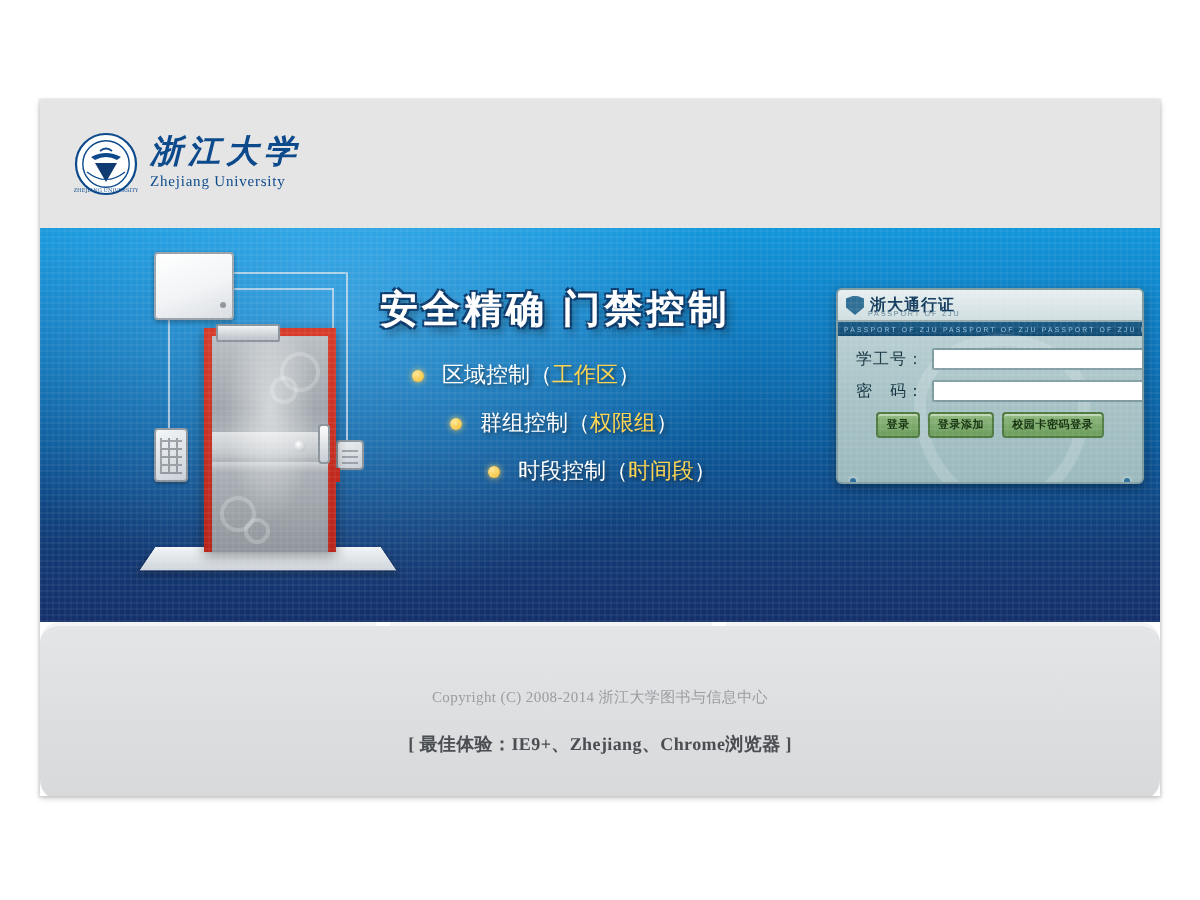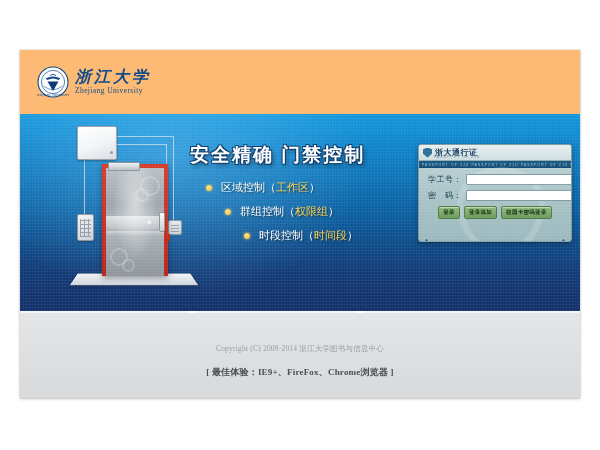--- a/index.html
+++ b/index.html
@@ -10,21 +10,21 @@
   }
   #page{
     position:absolute;left:20px;top:50px;width:560px;height:348px;
     background:#ffffff;
     box-shadow:0 1px 3px rgba(0,0,0,0.22), 0 0 0 1px rgba(0,0,0,0.05);
     overflow:hidden;
   }
 
   
   .header{
-    position:relative;height:64px;background:#fdba74;
+    position:relative;height:64px;background:#e5e5e5;
     display:flex;align-items:center;
   }
   .logo-wrap{display:flex;align-items:center;margin-left:17px;}
   .logo-mark{width:32px;height:32px;position:relative;flex:none;}
   .logo-text{margin-left:6px;line-height:1;}
   .logo-cn{
     font-family:"Liberation Serif","DejaVu Serif",serif;
     font-size:16px;font-weight:bold;color:#0d4a8c;
     letter-spacing:3px;font-style:italic;white-space:nowrap;
   }
@@ -233,20 +233,21 @@
     background:#2f6f9e;box-shadow:0 0 2px rgba(255,255,255,.7);
   }
   .pd1{left:6px;top:-1px;}   .pd2{right:6px;top:-1px;}
   .pd3{left:6px;bottom:-1px;} .pd4{right:6px;bottom:-1px;}
 
   
   .footer{
     position:relative;height:87px;
     background:linear-gradient(180deg,#e4e5e7 0%,#dcdee0 55%,#d7d9db 100%);
     border-top:2px solid #f3f4f5;
+    border-radius:10px;
   }
   .footer-notch{
     position:absolute;top:-2px;width:7px;height:2px;background:#ffffff;
   }
   .fn1{left:168px;} .fn2{left:336px;}
   .copyright{
     position:absolute;left:0;right:0;top:31px;text-align:center;
     font-family:"Liberation Serif","DejaVu Serif",serif;
     font-size:7.5px;color:#9a9da1;letter-spacing:.2px;
   }
@@ -363,16 +364,16 @@
           <button class="btn">校园卡密码登录</button>
         </div>
       </div>
     </div>
   </div>
 
   <div class="footer">
     <div class="footer-notch fn1"></div>
     <div class="footer-notch fn2"></div>
     <div class="copyright">Copyright (C) 2008-2014 浙江大学图书与信息中心</div>
-    <div class="browser-note">[ 最佳体验：IE9+、FireFox、Chrome浏览器 ]</div>
+    <div class="browser-note">[ 最佳体验：IE9+、Zhejiang、Chrome浏览器 ]</div>
   </div>
 
 </div>
 
 </body></html>

